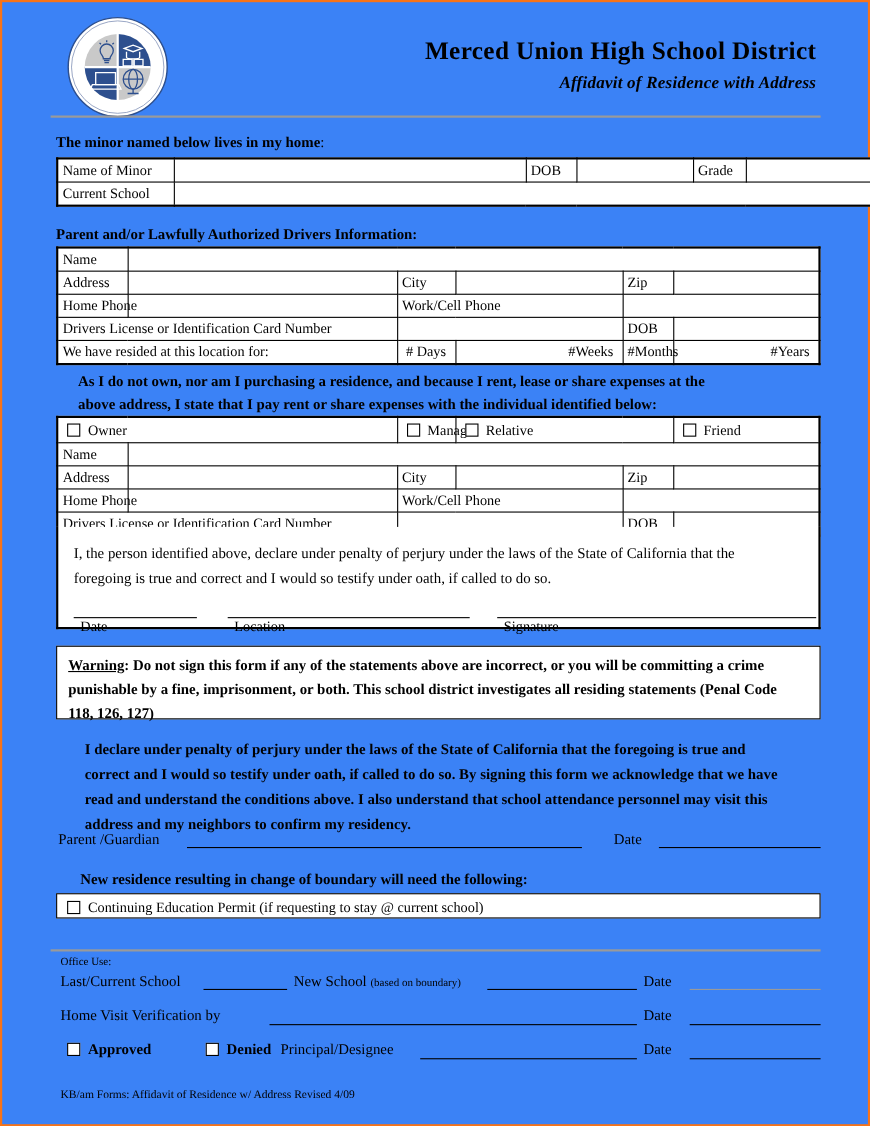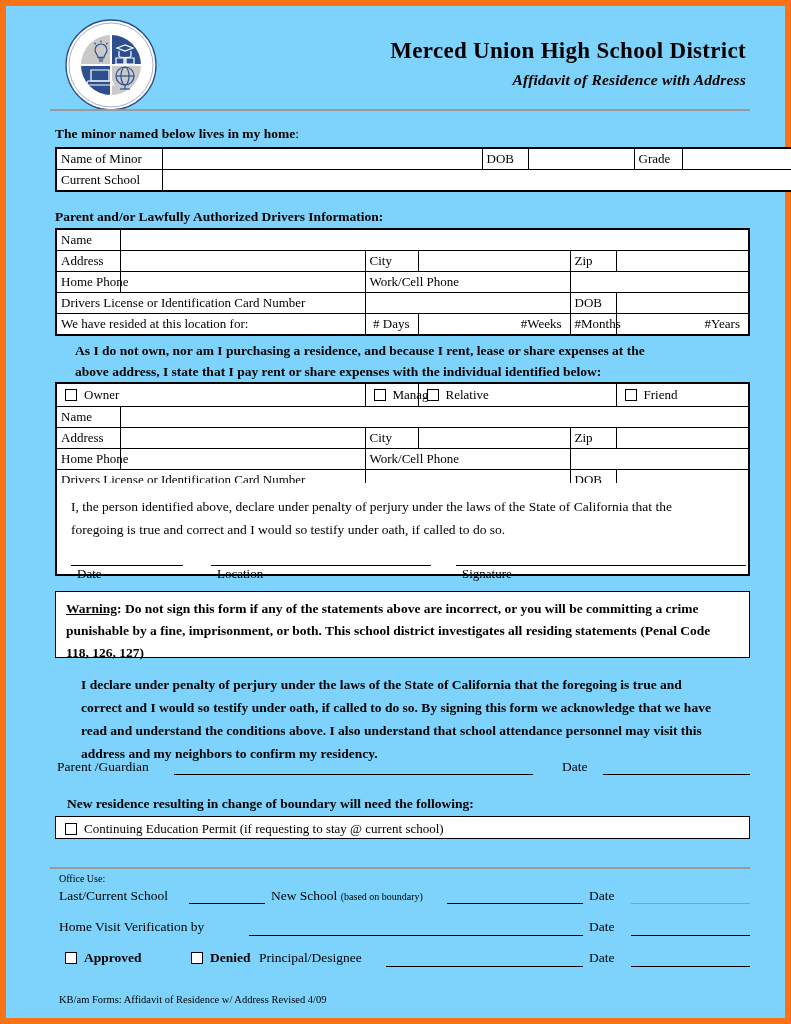--- a/index.html
+++ b/index.html
@@ -13,23 +13,23 @@
     font-family: "Liberation Serif", "DejaVu Serif", serif;
     color: #000000;
     position: relative;
     overflow: hidden;
   }
   .page {
     position: absolute;
     left: 0; top: 0;
     width: 791px;
     height: 1024px;
-    border: 6px solid #f97316;
+    border: 2px solid #f97316;
     box-sizing: border-box;
-    background: #7dd3fc;
+    background: #3b82f6;
   }
 
   
   .header {
     position: absolute;
     left: 44px; top: 8px;
     width: 700px;
     height: 96px;
   }
   .logo {
@@ -434,21 +434,21 @@
     <div>correct and I would so testify under oath, if called to do so. By signing this form we acknowledge that we have</div>
     <div>read and understand the conditions above. I also understand that school attendance personnel may visit this</div>
     <div>address and my neighbors to confirm my residency.</div>
   </div>
 
   <div class="lbl" style="left:51px; top:753px;">Parent /Guardian</div>
   <div class="line" style="left:168px; top:768px; width:359px;"></div>
   <div class="lbl" style="left:556px; top:753px;">Date</div>
   <div class="line" style="left:597px; top:768px; width:147px;"></div>
 
-  <div class="sec-head" style="left:61px; top:790px;">New residence resulting in change of boundary will need the following:</div>
+  <div class="sec-head" style="left:71px; top:790px;">New residence resulting in change of boundary will need the following:</div>
 
   <div class="permitbox" style="left:49px; top:810px; width:695px; height:23px;">
     <span class="cbox"></span><span>Continuing Education Permit (if requesting to stay @ current school)</span>
   </div>
 
   <div class="office-rule" style="left:44px; top:861px; width:700px;"></div>
 
   <div class="office-small" style="left:53px; top:867px;">Office Use:</div>
 
   <div class="lbl" style="left:53px; top:882px;">Last/Current School</div>

